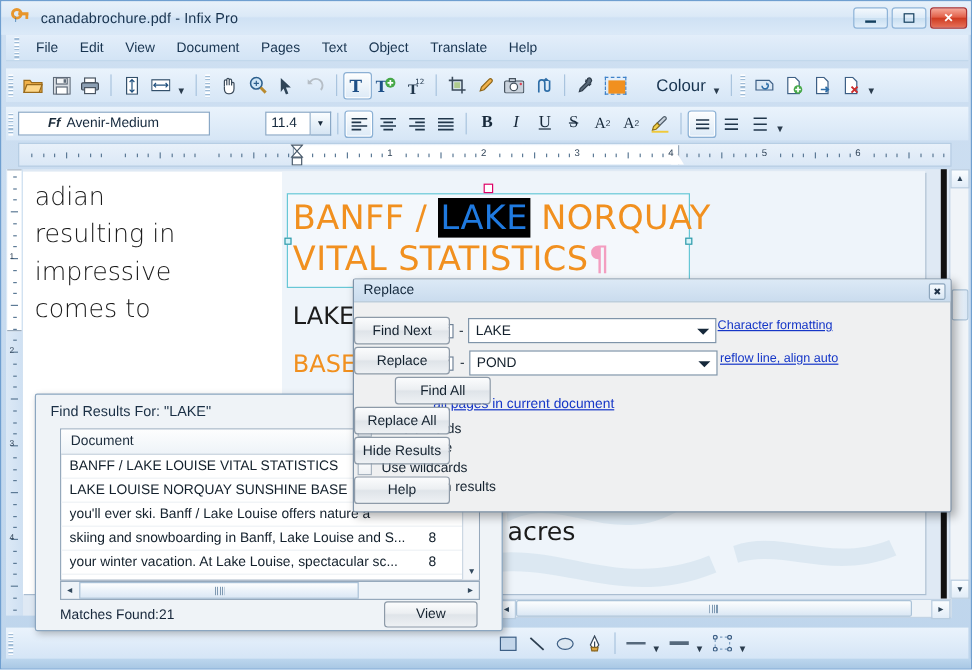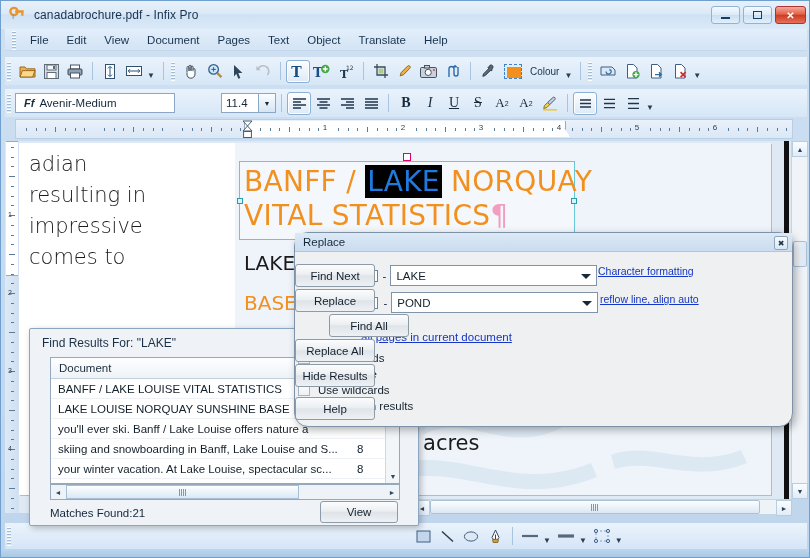--- a/index.html
+++ b/index.html
@@ -72,26 +72,26 @@
   .tb-btn {
     width: 24px; height: 23px; display:flex; align-items:center; justify-content:center;
     border: 1px solid transparent; border-radius: 3px; position: relative;
   }
   .tb-btn.active {
     border-color: #8bb0d4;
     background: linear-gradient(to bottom,#fdfefe,#dceaf7);
     box-shadow: inset 0 0 0 1px #fff;
   }
   .tb-arrow { font-size: 8px; color:#2b3c4d; margin: 8px 3px 0 1px; }
-  .tb-text { font-size: 10px; color:#17334f; padding: 0 4px; }
+  .tb-text { font-size: 14px; color:#17334f; padding: 0 4px; margin-left: 17px; }
 
   
   .font-name-box {
     width: 160px; height: 20px; background:#fff; border:1px solid #8aa8c6;
-    display:flex; align-items:center; font-size: 11.5px; color:#14283c; padding-left:4px;
+    display:flex; align-items:center; font-size: 11.5px; color:#14283c; padding-left:20px;
   }
   .ff-icon { font-size: 11px; font-style: italic; font-weight: bold; margin: 0 5px 0 4px; color:#1b2b3a;}
   .font-size-box {
     width: 38px; height: 20px; background:#fff; border:1px solid #8aa8c6;
     display:flex; align-items:center; font-size: 11.5px; color:#14283c; padding-left:4px;
   }
   .spin {
     width: 17px; height: 20px; border:1px solid #8aa8c6; border-left:0;
     background: linear-gradient(to bottom,#fafdff,#d6e5f3);
     display:flex;align-items:center;justify-content:center; font-size:7px; color:#16283a;
@@ -265,21 +265,21 @@
     border: 1px solid #8d9aa8; border-radius:3px;
     background: linear-gradient(to bottom,#fbfcfd 0%,#eceff2 45%,#dfe4e9 52%,#eef1f4 100%);
     font-size: 11.5px; color:#14222f;
     display:flex; align-items:center; justify-content:center;
   }
   .fp-view { position:absolute; right: 20px; top: 172px; width: 78px; height: 22px; }
 
   
   .dialog {
     position:absolute; left: 293px; top: 231px; width: 499px; height: 195px;
-    background:#eff0f1; border:1px solid #7f93a8; border-radius:14px;
+    background:#eff0f1; border:1px solid #7f93a8; border-radius:2px;
     box-shadow: 3px 3px 8px rgba(0,0,0,.3);
   }
   .dlg-title {
     height: 19px;
     background: linear-gradient(to bottom,#dce9f6,#cadcee);
     border-bottom:1px solid #b2c6d8;
     display:flex;align-items:center; padding-left:8px; font-size:11.5px; color:#15293d;
   }
   .dlg-close {
     position:absolute; right: 4px; top: 3px; width: 14px; height:14px;

